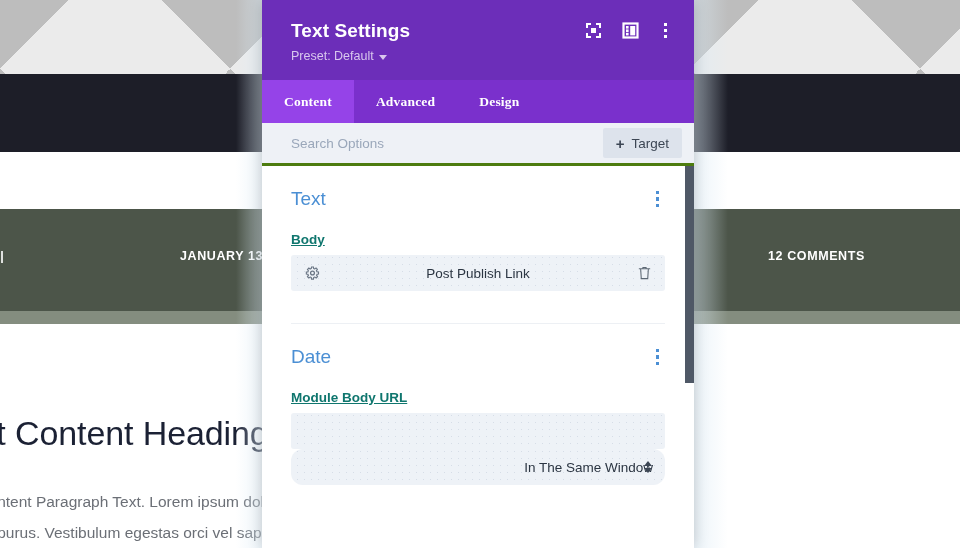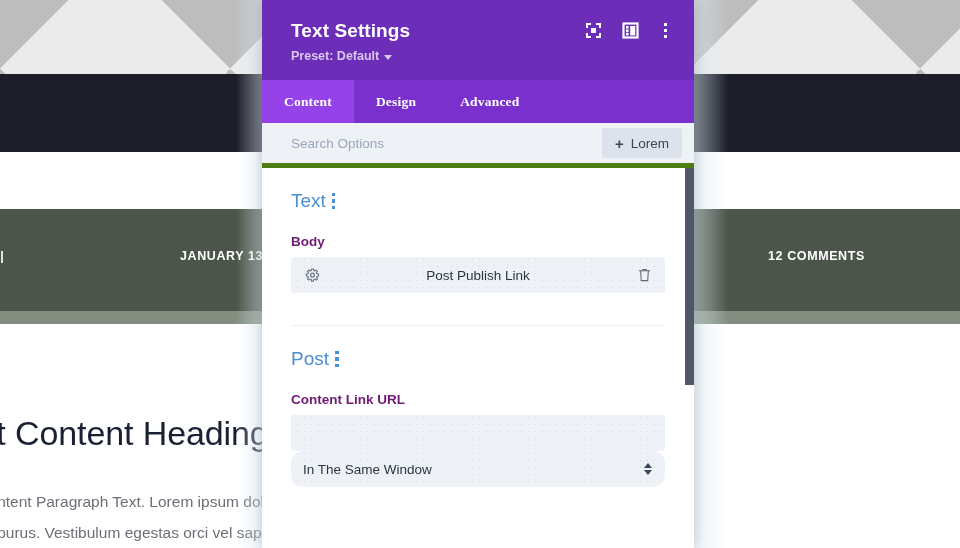--- a/index.html
+++ b/index.html
@@ -122,21 +122,21 @@
     position: absolute; left: 29px; top: 20px;
     color: #ffffff;
     font-size: 19px;
     font-weight: 700;
     letter-spacing: 0.1px;
   }
   .modal-preset {
     position: absolute; left: 29px; top: 49px;
     color: #d9c7ee;
     font-size: 12.5px;
-    font-weight: 700;
+    font-weight: 400;
     display: flex; align-items: center; gap: 5px;
   }
   .caret-down {
     width: 0; height: 0;
     border-left: 4px solid transparent;
     border-right: 4px solid transparent;
     border-top: 5px solid #d9c7ee;
     display: inline-block;
     margin-top: 2px;
   }
@@ -166,21 +166,21 @@
     background: transparent;
     letter-spacing: 0.2px;
     font-family: Liberation Serif, serif;
   }
   .tab.active { background: #9543e8; }
 
   .modal-search {
     height: 40px;
     flex: 0 0 40px;
     background: #eef1f6;
-    border-bottom: 5px solid #4d7c0f;
+    border-bottom: 3px solid #4d7c0f;
     display: flex; align-items: center;
     position: relative;
     padding: 0 10px 0 29px;
     gap: 45px;
   }
   .search-input {
     flex: 1;
     border: none;
     outline: none;
     background: transparent;
@@ -212,36 +212,37 @@
     position: relative;
   }
   .body-scroll {
     position: absolute; inset: 0;
     padding: 0 29px;
     overflow: hidden;
   }
 
   .section { padding-top: 22px; }
   .section-head {
-    display: flex; align-items: center; 
+    display: flex; align-items: center; justify-content: space-between;
     margin-bottom: 22px;
   }
   .section-title {
     color: #4b8fd4;
     font-size: 19px;
     font-weight: 400;
   }
   .dots-blue { display: flex; flex-direction: column; gap: 3px; align-items: center; padding: 2px 6px; cursor: pointer; }
   .dots-blue i { display: block; width: 3.5px; height: 3.5px; background: #4b8fd4; }
 
   .field-label {
     font-size: 13.5px;
     font-weight: 700;
-    color: #701a75;
+    color: #0f766e;
     margin-bottom: 8px;
+    text-decoration: underline;
   }
 
   .dotted-field {
     background: #eef2f7;
     border-radius: 3px;
     height: 36px;
     position: relative;
     display: flex;
     align-items: center;
     background-image: radial-gradient(#d6dde7 0.9px, transparent 0.9px);
@@ -263,21 +264,21 @@
     border: none;
     outline: none;
     background: transparent;
     font-family: "Liberation Sans", sans-serif;
     font-size: 13.5px;
     color: #2b3542;
     padding: 0 12px;
     box-sizing: border-box;
   }
 
-  .select-field { padding: 0 12px; justify-content: flex-start; border-radius: 12px; }
+  .select-field { padding: 0 12px; justify-content: flex-end; border-radius: 12px; }
   .select-value { font-size: 13.5px; color: #2b3542; }
   .select-arrows {
     position: absolute; right: 13px; top: 50%; transform: translateY(-50%);
     display: flex; flex-direction: column; gap: 2px; align-items: center;
   }
   .arr-up { width:0;height:0;border-left:4px solid transparent;border-right:4px solid transparent;border-bottom:5px solid #3c4654; }
   .arr-dn { width:0;height:0;border-left:4px solid transparent;border-right:4px solid transparent;border-top:5px solid #3c4654; }
 
   .mb-sep { height: 1px; background: #edf0f4; margin: 32px 0 0 0; }
 
@@ -355,29 +356,29 @@
         <span class="hdr-icon dots-vert">
           <i></i>
             <i></i>
             <i></i>
         </span>
       </div>
     </div>
 
     <div class="modal-tabs">
       <div class="tab active">Content</div>
+      <div class="tab">Advanced</div>
       <div class="tab">Design</div>
-      <div class="tab">Advanced</div>
     </div>
 
     <div class="modal-search">
       <input class="search-input" type="text" placeholder="Search Options" style="">
       <button class="filter-btn">
         <span class="filter-plus">+</span>
-        <span>Lorem</span>
+        <span>Target</span>
       </button>
     </div>
 
     <div class="modal-body">
       <div class="body-scroll">
 
         <div class="section">
           <div class="section-head">
             <span class="section-title">Text</span>
             <span class="dots-blue">
@@ -402,29 +403,29 @@
                 <path d="M1 3.2h12M5.2 3.2V1.6h3.6v1.6M2.6 3.2l.7 11.2h7.4l.7-11.2" fill="none" stroke="#5d6874" stroke-width="1.2" stroke-linecap="round"></path>
               </svg>
             </span>
           </div>
 
           <div class="mb-sep"></div>
         </div>
 
         <div class="section">
           <div class="section-head">
-            <span class="section-title">Post</span>
+            <span class="section-title">Date</span>
             <span class="dots-blue">
                 <i></i>
                 <i></i>
                 <i></i>
               </span>
           </div>
 
-          <div class="field-label">Content Link URL</div>
+          <div class="field-label">Module Body URL</div>
           <div class="dotted-field">
             <input class="text-input" type="text" placeholder="" style="">
           </div>
 
           <div class="dotted-field select-field">
             <span class="select-value">In The Same Window</span>
             <span class="select-arrows">
               <span class="arr-up"></span>
               <span class="arr-dn"></span>
             </span>

